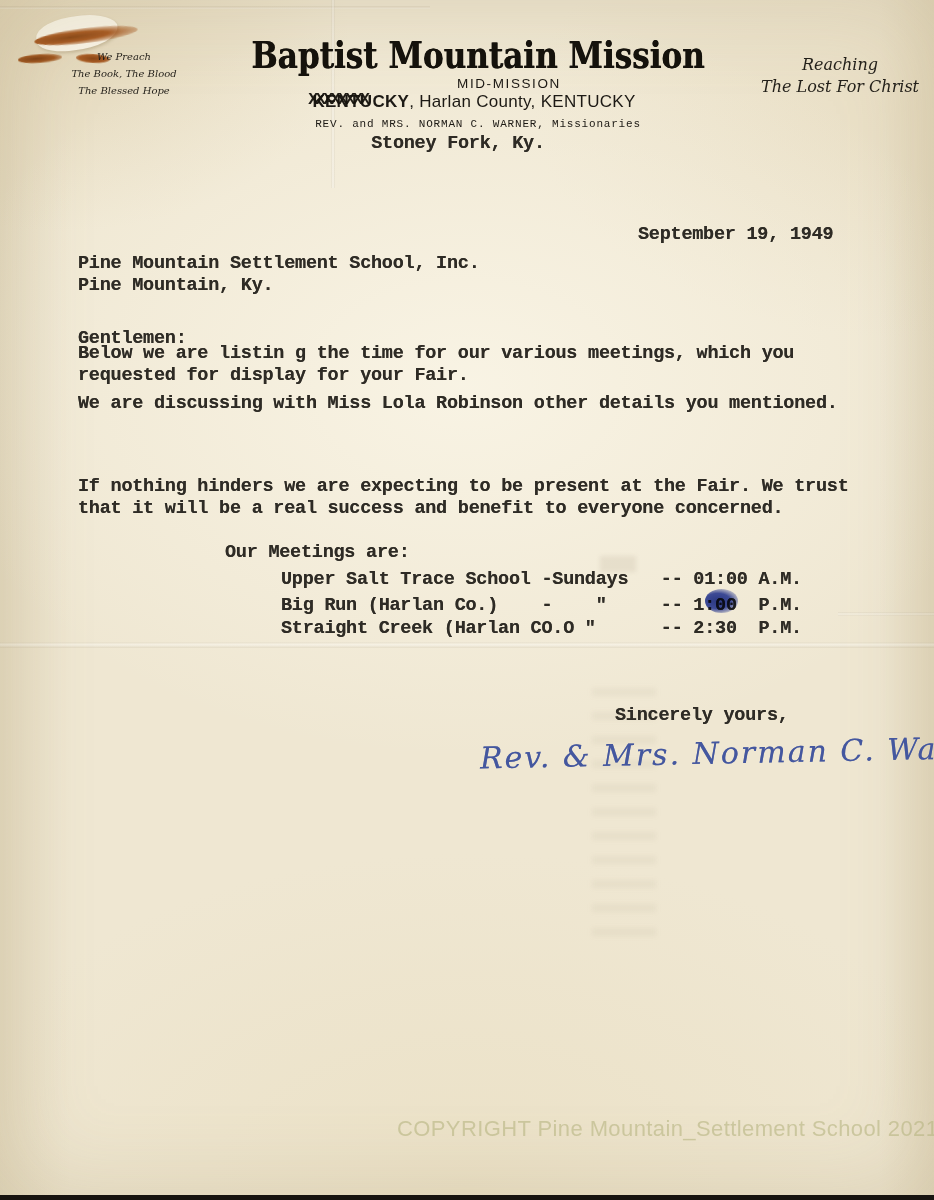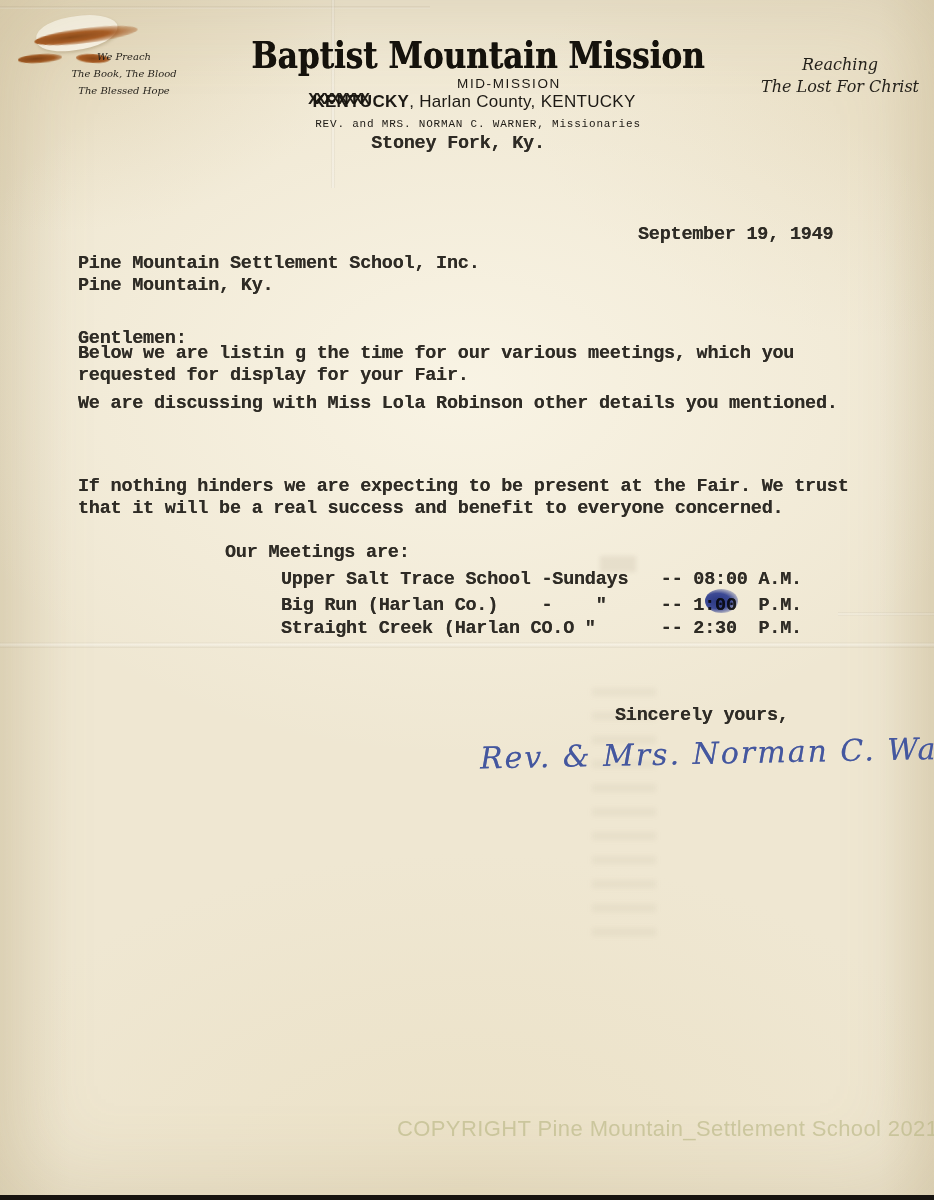--- a/index.html
+++ b/index.html
@@ -136,21 +136,21 @@
   <div class="abs tw recipient-2">Pine Mountain, Ky.</div>
   <div class="abs tw salutation">Gentlemen:</div>
 
   <div class="abs tw p1">Below we are listin g the time for our various meetings, which you
 requested for display for your Fair.</div>
   <div class="abs tw p2">We are discussing with Miss Lola Robinson other details you mentioned.</div>
   <div class="abs tw p4">If nothing hinders we are expecting to be present at the Fair. We trust
 that it will be a real success and benefit to everyone concerned.</div>
 
   <div class="abs tw meetings-heading">Our Meetings are:</div>
-  <div class="abs tw m1">Upper Salt Trace School -Sundays   -- 08:00 A.M.</div>
+  <div class="abs tw m1">Upper Salt Trace School -Sundays   -- 01:00 A.M.</div>
   <div class="abs tw m2">Big Run (Harlan Co.)    -    "     -- 1:00  P.M.</div>
   <div class="abs tw m3">Straight Creek (Harlan CO.O "      -- 2:30  P.M.</div>
   <div class="abs ink-blot"></div>
 
 
   <div class="abs tw closing">Sincerely yours,</div>
   <div class="abs signature">Rev. &amp; Mrs. Norman C. Warner</div>
 
   <div class="abs watermark">COPYRIGHT Pine Mountain_Settlement School 2021</div>
   <div class="abs scan-edge-bottom"></div>

